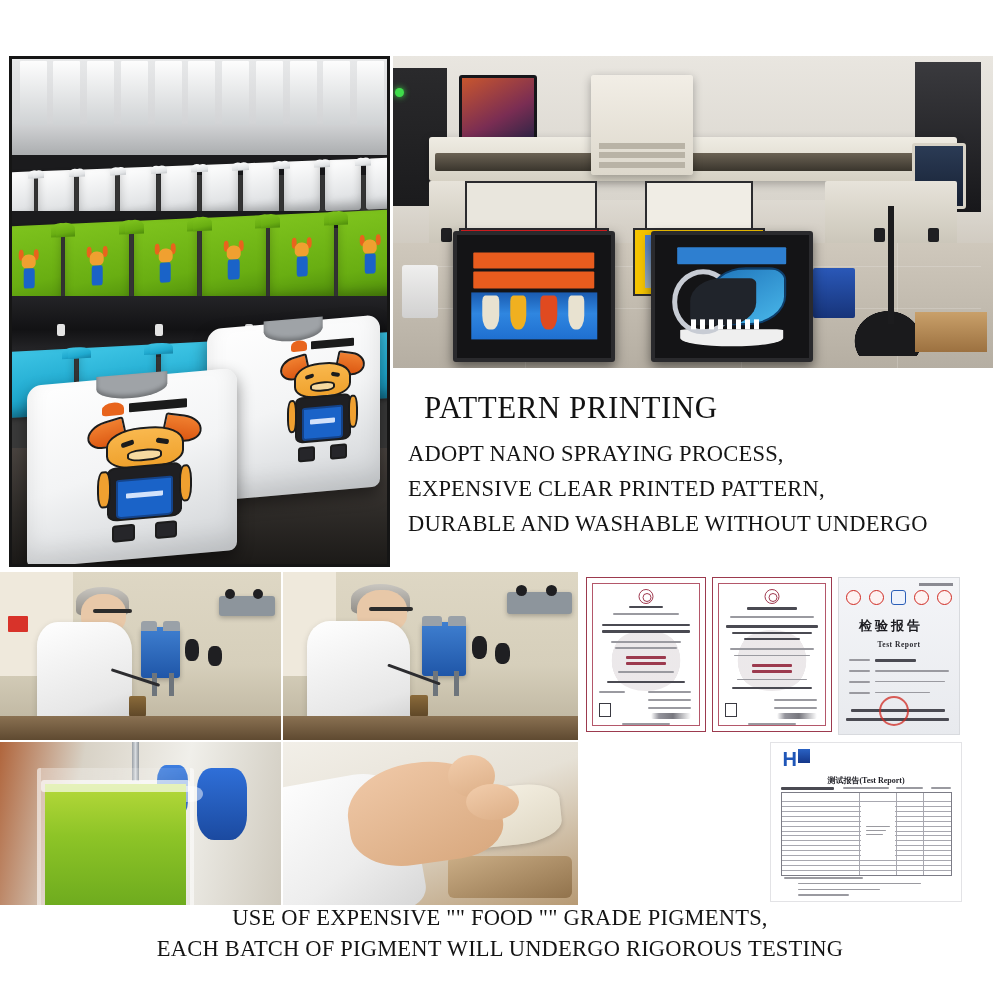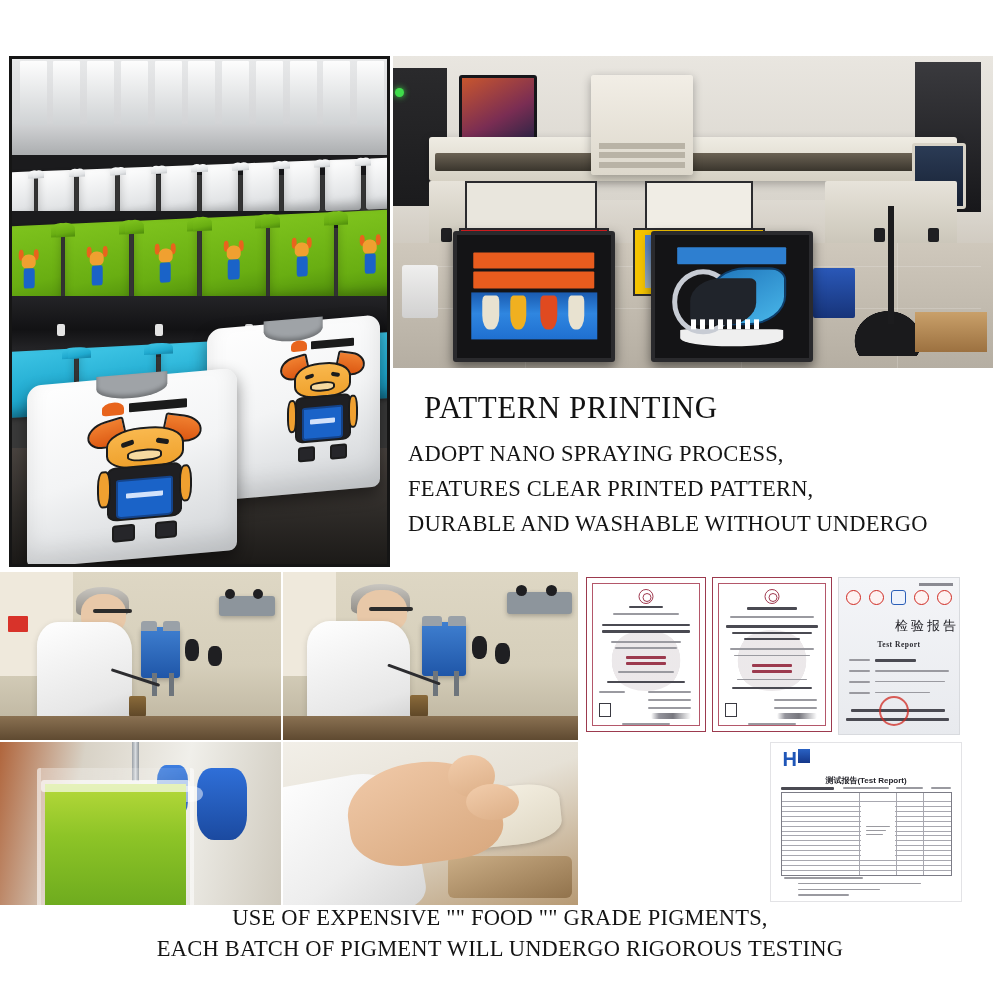--- a/index.html
+++ b/index.html
@@ -288,22 +288,22 @@
   #cert-left  { left:586px; top:577px; width:120px; height:155px; }
   #cert-right { left:712px; top:577px; width:120px; height:155px; }
 
   #doc-test-report { left:838px; top:577px; width:122px; height:158px;
      background:linear-gradient(180deg,#f4f5f8,#e8eaee); border:1px solid #d8dade; }
   .tr-logos { position:absolute; left:6%; top:8%; width:88%;
      display:flex; justify-content:space-between; align-items:center; }
   .tr-logo { width:15px; height:15px; border:1.6px solid #d02a22; border-radius:50%;
      background:#fdf2f1; }
   .tr-logo.blue { border-color:#2b5fb8; background:#eef3fc; border-radius:3px; }
-  .tr-cn { position:absolute; left:0; right:0; top:25%; text-align:right;
-     font-size:13px; font-weight:400; color:#1b1b20; letter-spacing:3px;
+  .tr-cn { position:absolute; left:0; right:16px; top:25%; text-align:center;
+     font-size:13px; font-weight:700; color:#1b1b20; letter-spacing:3px;
      font-family:"DejaVu Sans", sans-serif; }
   .tr-en { position:absolute; left:0; right:0; top:40%; text-align:center;
      font-size:7.5px; font-weight:700; color:#2a2a30; letter-spacing:.5px; }
   .tr-stamp { position:absolute; left:46%; bottom:5%; transform:translateX(-50%);
      width:30px; height:30px; border:2px solid #d02a22; border-radius:50%;
      opacity:.75; }
   .tr-no { position:absolute; right:5%; top:3%; width:28%; height:3px;
      background:#8a8a92; }
 
   #doc-sgs { left:586px; top:742px; width:178px; height:160px;
@@ -319,21 +319,21 @@
 
   #doc-h-report { left:770px; top:742px; width:192px; height:160px;
      background:#ffffff; border:1px solid #e3e3e6; }
   .h-logo { position:absolute; left:6%; top:4%; display:flex; align-items:flex-start; }
   .h-logo .glyph { font-size:20px; font-weight:700; color:#1f56b8;
      font-family:"Liberation Sans", sans-serif; line-height:20px; }
   .h-logo .sq { width:12px; height:14px; margin-left:1px;
      background:linear-gradient(180deg,#2a62c4,#15378a); }
   .h-title { position:absolute; left:0; right:0; top:20%; text-align:center;
      font-size:8px; font-weight:700; color:#1f1f26;
-     font-family:Liberation Sans, sans-serif; }
+     font-family:Liberation Serif, serif; }
   .h-tablewrap { position:absolute; left:5%; right:5%; top:31%; bottom:16%;
      border:1px solid #7c7c86; }
   .h-hrow { position:absolute; left:0; width:100%; border-top:1px solid #a8a8b0; }
   .h-vline { position:absolute; top:0; bottom:0; width:1px; background:#a8a8b0; }
   .h-merged { position:absolute; background:#ffffff; }
   .h-note { position:absolute; left:5%; right:5%; bottom:3%; height:12%; }
 
   
   .pigment-block { position:absolute; left:0; top:902px; width:1000px; text-align:center; }
   .pigment-title { font-size:31px; color:#0f0f0f; letter-spacing:.5px; line-height:40px; }
@@ -574,21 +574,21 @@
 
     <div class="p2-stand"></div>
     <div class="p2-pole"></div>
     <div class="p2-box"></div>
   </div>
 
   <div class="pattern-block">
     <div class="pattern-title">PATTERN PRINTING</div>
     <div class="pattern-lines">
       <div class="ln">ADOPT NANO SPRAYING PROCESS,</div>
-      <div class="ln">FEATURES CLEAR PRINTED PATTERN,</div>
+      <div class="ln">EXPENSIVE CLEAR PRINTED PATTERN,</div>
       <div class="ln">DURABLE AND WASHABLE WITHOUT UNDERGO</div>
     </div>
   </div>
 
   <div class="lab" id="photo-lab-left">
     <div class="lab-bg"></div>
     <div class="lab-wallpanel"></div>
     <i class="lab-sign"></i>
     <div class="hair" style="left:27%; top:9%; width:19%; height:17%"></div>
     <div class="head-person" style="left:29%; top:13%; width:16%; height:24%"></div>

